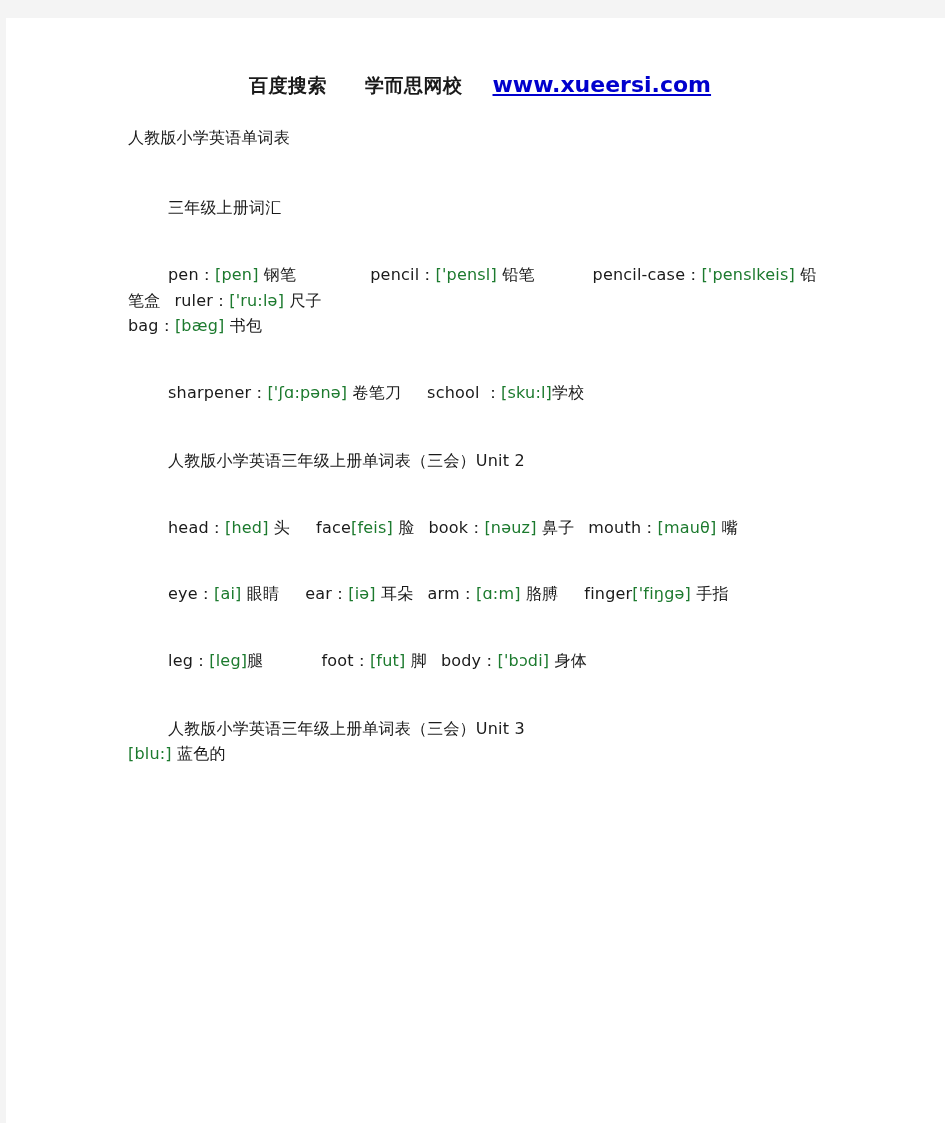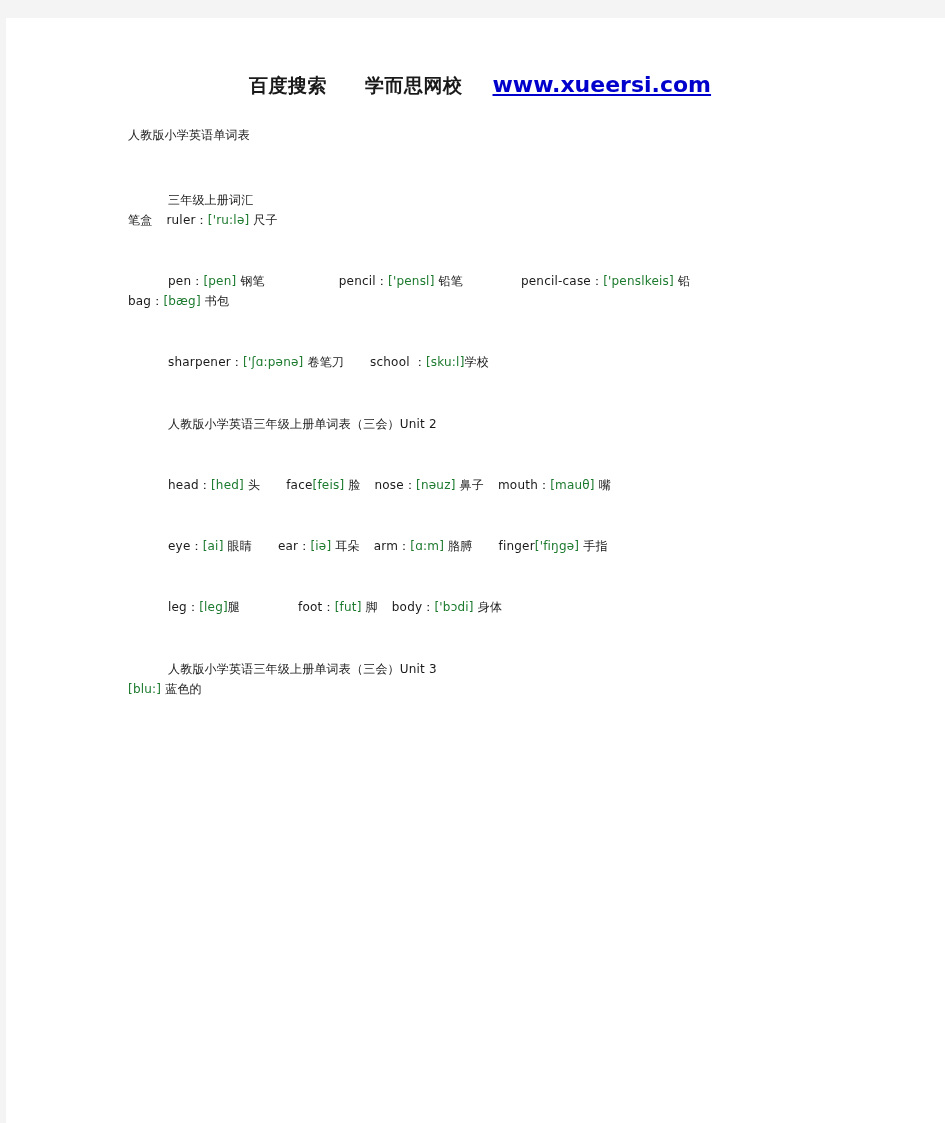--- a/index.html
+++ b/index.html
@@ -48,21 +48,21 @@
     color: #0000cd;
     font-weight: 700;
     text-decoration: underline;
     font-size: 22px;
     letter-spacing: 0px;
   }
 
   
   .para {
     margin: 0;
-    font-size: 12px;
+    font-size: 16px;
     line-height: 1.42;
     color: #1a1a1a;
     letter-spacing: 0.2px;
     font-family: "DejaVu Sans", "Liberation Sans", sans-serif;
   }
   .doc-title {
     padding-left: 122px;
     padding-top: 28px;
   }
   .heading-lvl {
@@ -96,26 +96,26 @@
 
     <p class="doc-header">
       <span class="hdr-seg">百度搜索</span><span class="gap-s"></span><span class="hdr-seg">学而思网校</span><span class="gap-m"></span><span class="site-url">www.xueersi.com</span>
     </p>
 
     <p class="para doc-title">人教版小学英语单词表</p>
 
     <p class="para heading-lvl">三年级上册词汇</p>
 
     <div id="units-container">
+        <p class="para entry-line"><span>pen：</span><span class="ph">[pen]</span><span> 钢笔</span><span class="sp-5"></span><span>pencil：</span><span class="ph">['pensl]</span><span> 铅笔</span><span class="sp-4"></span><span>pencil-case：</span><span class="ph">['penslkeis]</span><span> 铅</span></p>
         <p class="para entry-cont"><span>笔盒</span><span class="sp-1"></span><span>ruler：</span><span class="ph">['ru:lə]</span><span> 尺子</span></p>
-        <p class="para entry-line"><span>pen：</span><span class="ph">[pen]</span><span> 钢笔</span><span class="sp-5"></span><span>pencil：</span><span class="ph">['pensl]</span><span> 铅笔</span><span class="sp-4"></span><span>pencil-case：</span><span class="ph">['penslkeis]</span><span> 铅</span></p>
         <p class="para entry-cont"><span>bag：</span><span class="ph">[bæg]</span><span> 书包</span></p>
         <p class="para entry-line"><span>sharpener：</span><span class="ph">['ʃɑ:pənə]</span><span> 卷笔刀</span><span class="sp-2"></span><span>school  ：</span><span class="ph">[sku:l]</span><span>学校</span></p>
         <p class="para unit-heading">人教版小学英语三年级上册单词表（三会）Unit 2</p>
-        <p class="para entry-line"><span>head：</span><span class="ph">[hed]</span><span> 头</span><span class="sp-2"></span><span>face</span><span class="ph">[feis]</span><span> 脸</span><span class="sp-1"></span><span>nose：</span><span class="ph">[nəuz]</span><span> 鼻子</span><span class="sp-1"></span><span>mouth：</span><span class="ph">[mauθ]</span><span> 嘴</span></p>
+        <p class="para entry-line"><span>head：</span><span class="ph">[hed]</span><span> 头</span><span class="sp-2"></span><span>face</span><span class="ph">[feis]</span><span> 脸</span><span class="sp-1"></span><span>book：</span><span class="ph">[nəuz]</span><span> 鼻子</span><span class="sp-1"></span><span>mouth：</span><span class="ph">[mauθ]</span><span> 嘴</span></p>
         <p class="para entry-line"><span>eye：</span><span class="ph">[ai]</span><span> 眼睛</span><span class="sp-2"></span><span>ear：</span><span class="ph">[iə]</span><span> 耳朵</span><span class="sp-1"></span><span>arm：</span><span class="ph">[ɑ:m]</span><span> 胳膊</span><span class="sp-2"></span><span>finger</span><span class="ph">['fiŋgə]</span><span> 手指</span></p>
         <p class="para entry-line"><span>leg：</span><span class="ph">[leg]</span><span>腿</span><span class="sp-4"></span><span>foot：</span><span class="ph">[fut]</span><span> 脚</span><span class="sp-1"></span><span>body：</span><span class="ph">['bɔdi]</span><span> 身体</span></p>
         <p class="para unit-heading">人教版小学英语三年级上册单词表（三会）Unit 3</p>
         <p class="para entry-cont"><span class="ph">[blu:]</span><span> 蓝色的</span></p>
       </div>
 
   </div>
 </div>
 
 </body></html>

